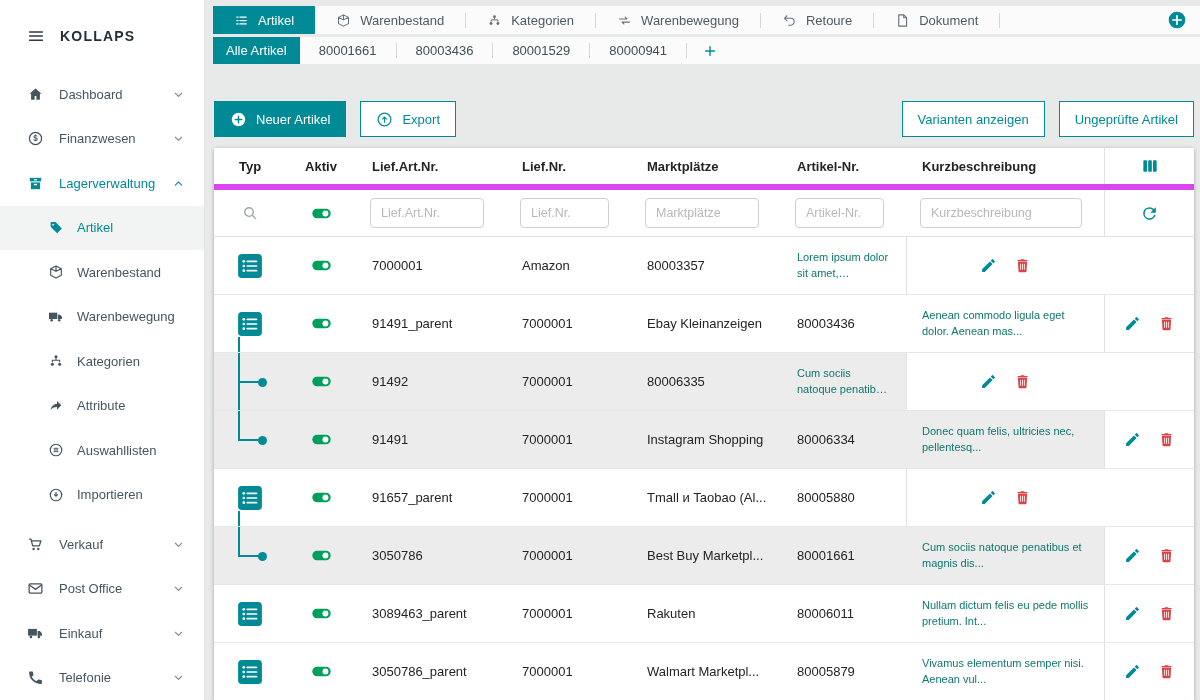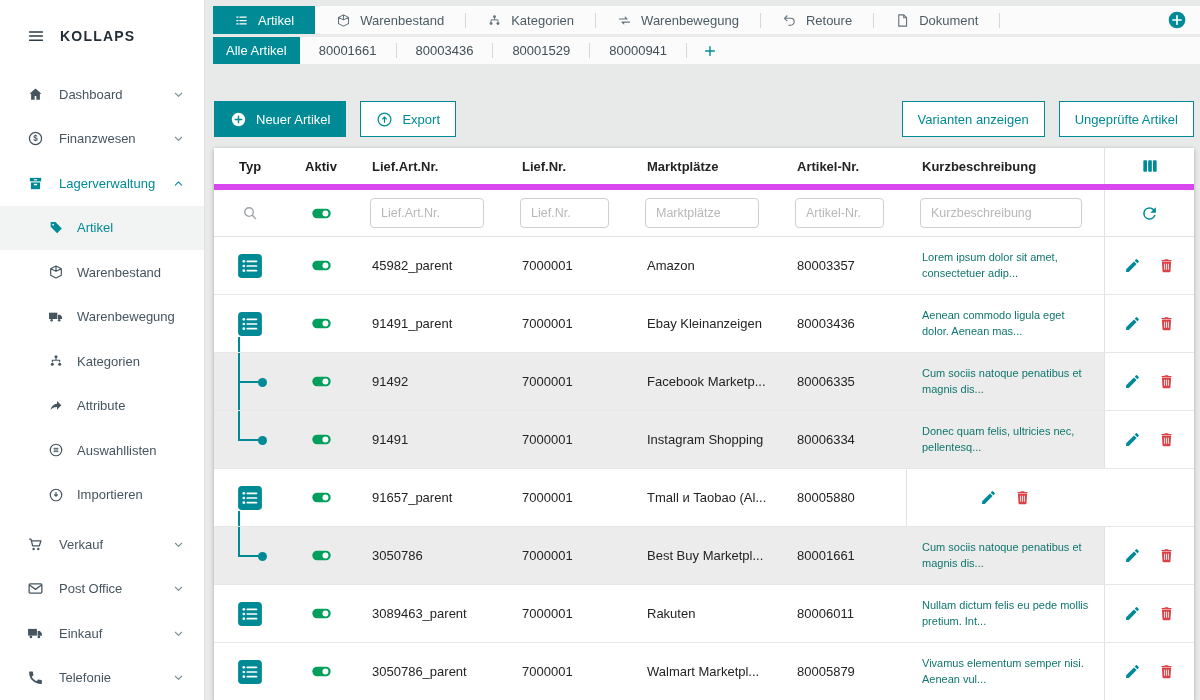--- a/index.html
+++ b/index.html
@@ -492,21 +492,20 @@
               </button>
             </div>
             <div class="cell center">
               <span class="icn toggle-icn">
                 <svg viewBox="0 0 24 24">
                   <rect x="1.5" y="6.5" width="21" height="11" rx="5.5" fill="currentColor"></rect>
                   <circle cx="16.5" cy="12" r="3.4" fill="#fff"></circle>
                 </svg>
               </span>
             </div>
-            <div class="cell txt">45982_parent</div>
             <div class="cell txt">7000001</div>
             <div class="cell txt">Amazon</div>
             <div class="cell txt">80003357</div>
             <div class="cell kurz">
               <span class="clamp2">Lorem ipsum dolor sit amet, consectetuer adip...</span>
             </div>
             <div class="cell actions">
               <button class="iconbtn edit">
                 <span class="icn">
                   <svg viewBox="0 0 24 24">
@@ -581,21 +580,20 @@
             <div class="cell center">
               <span class="icn toggle-icn">
                 <svg viewBox="0 0 24 24">
                   <rect x="1.5" y="6.5" width="21" height="11" rx="5.5" fill="currentColor"></rect>
                   <circle cx="16.5" cy="12" r="3.4" fill="#fff"></circle>
                 </svg>
               </span>
             </div>
             <div class="cell txt">91492</div>
             <div class="cell txt">7000001</div>
-            <div class="cell txt">Facebook Marketp...</div>
             <div class="cell txt">80006335</div>
             <div class="cell kurz">
               <span class="clamp2">Cum sociis natoque penatibus et magnis dis...</span>
             </div>
             <div class="cell actions">
               <button class="iconbtn edit">
                 <span class="icn">
                   <svg viewBox="0 0 24 24">
                     <path fill="currentColor" d="M3 17.25V21h3.75L17.8 9.94l-3.75-3.75zM20.71 7.04a1 1 0 0 0 0-1.41l-2.34-2.34a1 1 0 0 0-1.41 0l-1.83 1.83 3.75 3.75z"></path>
                   </svg>

